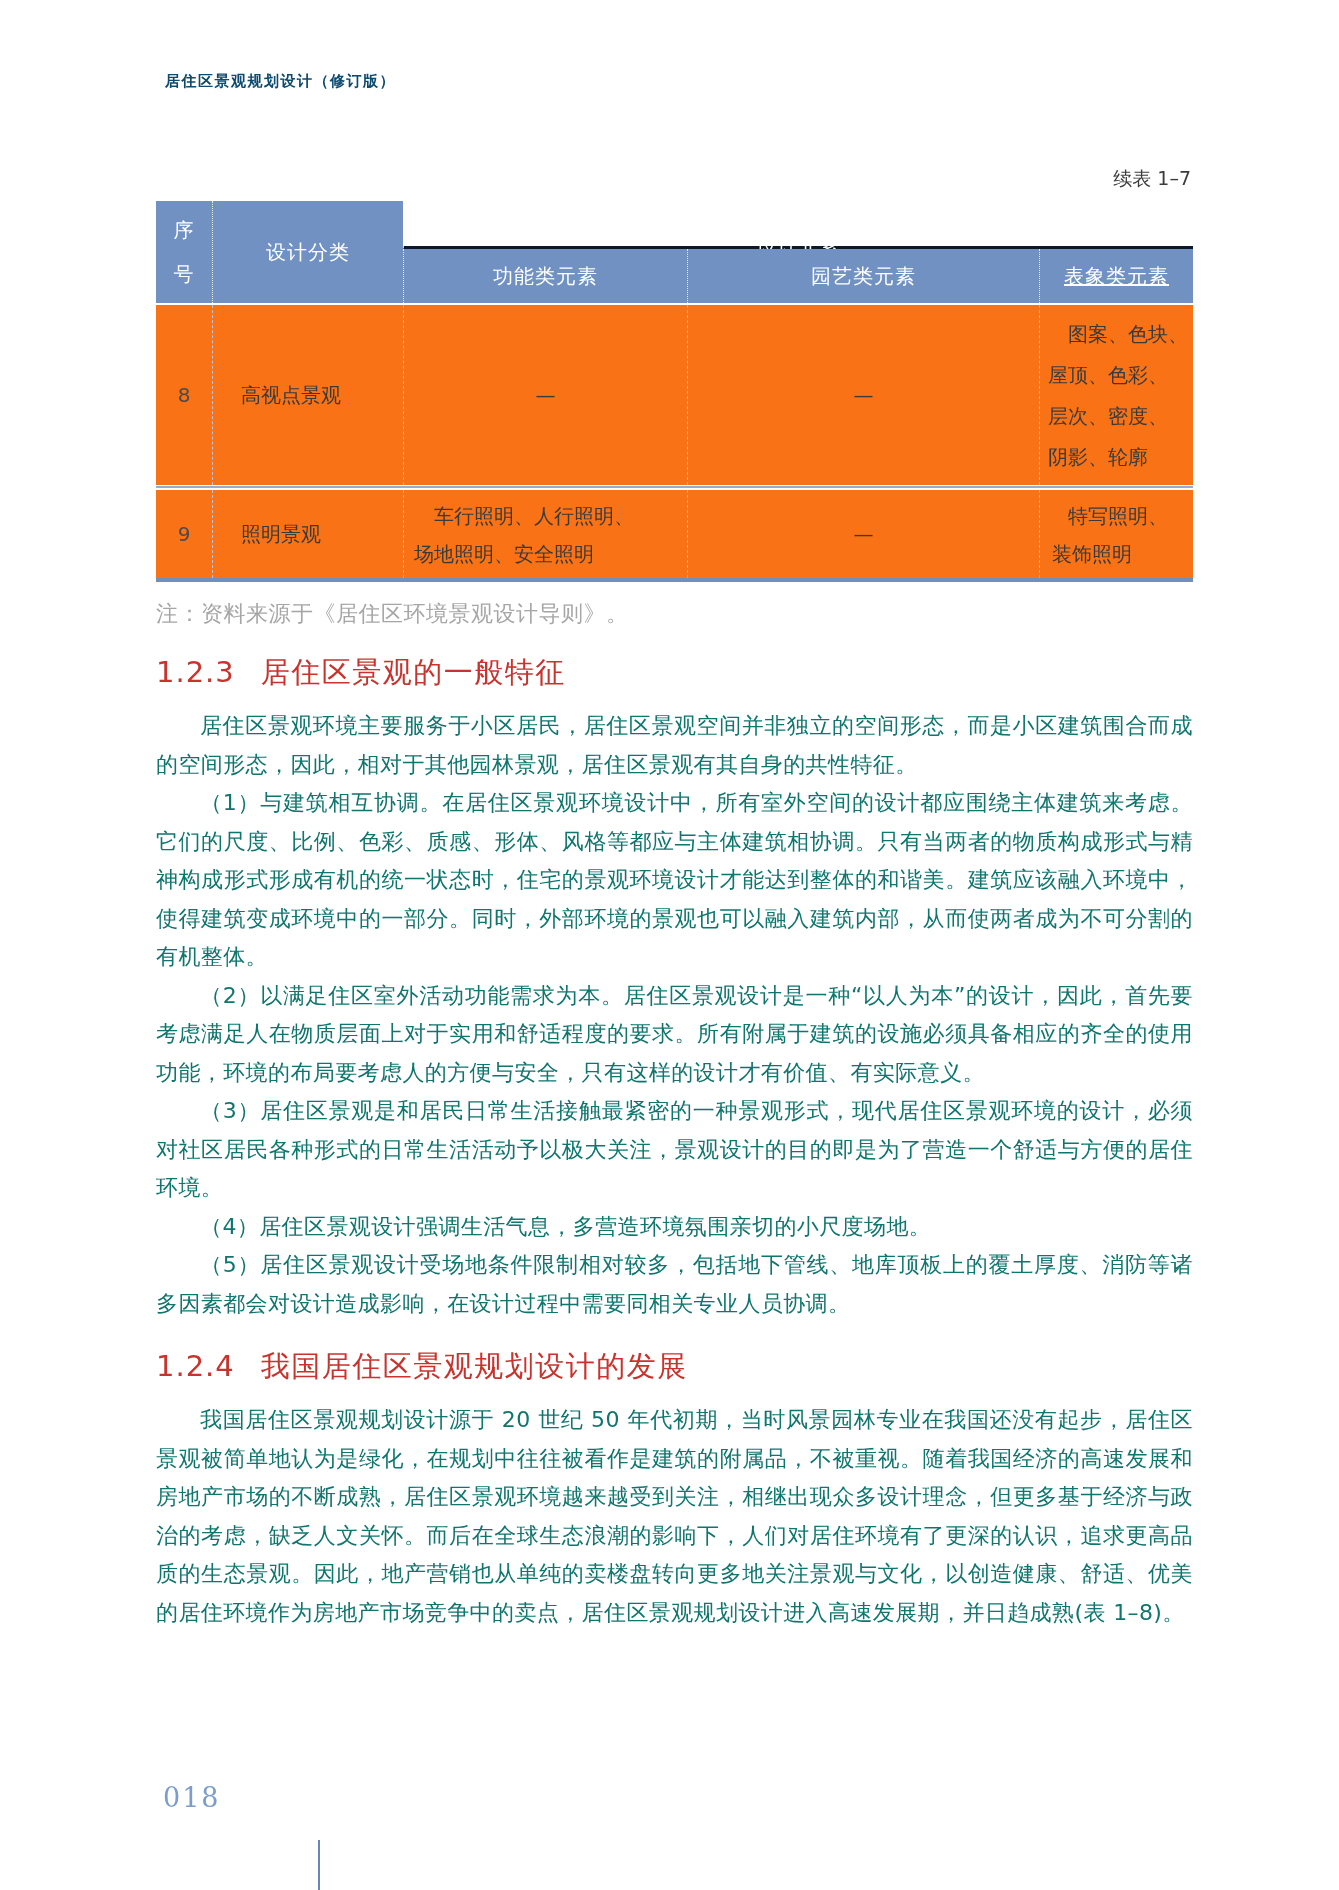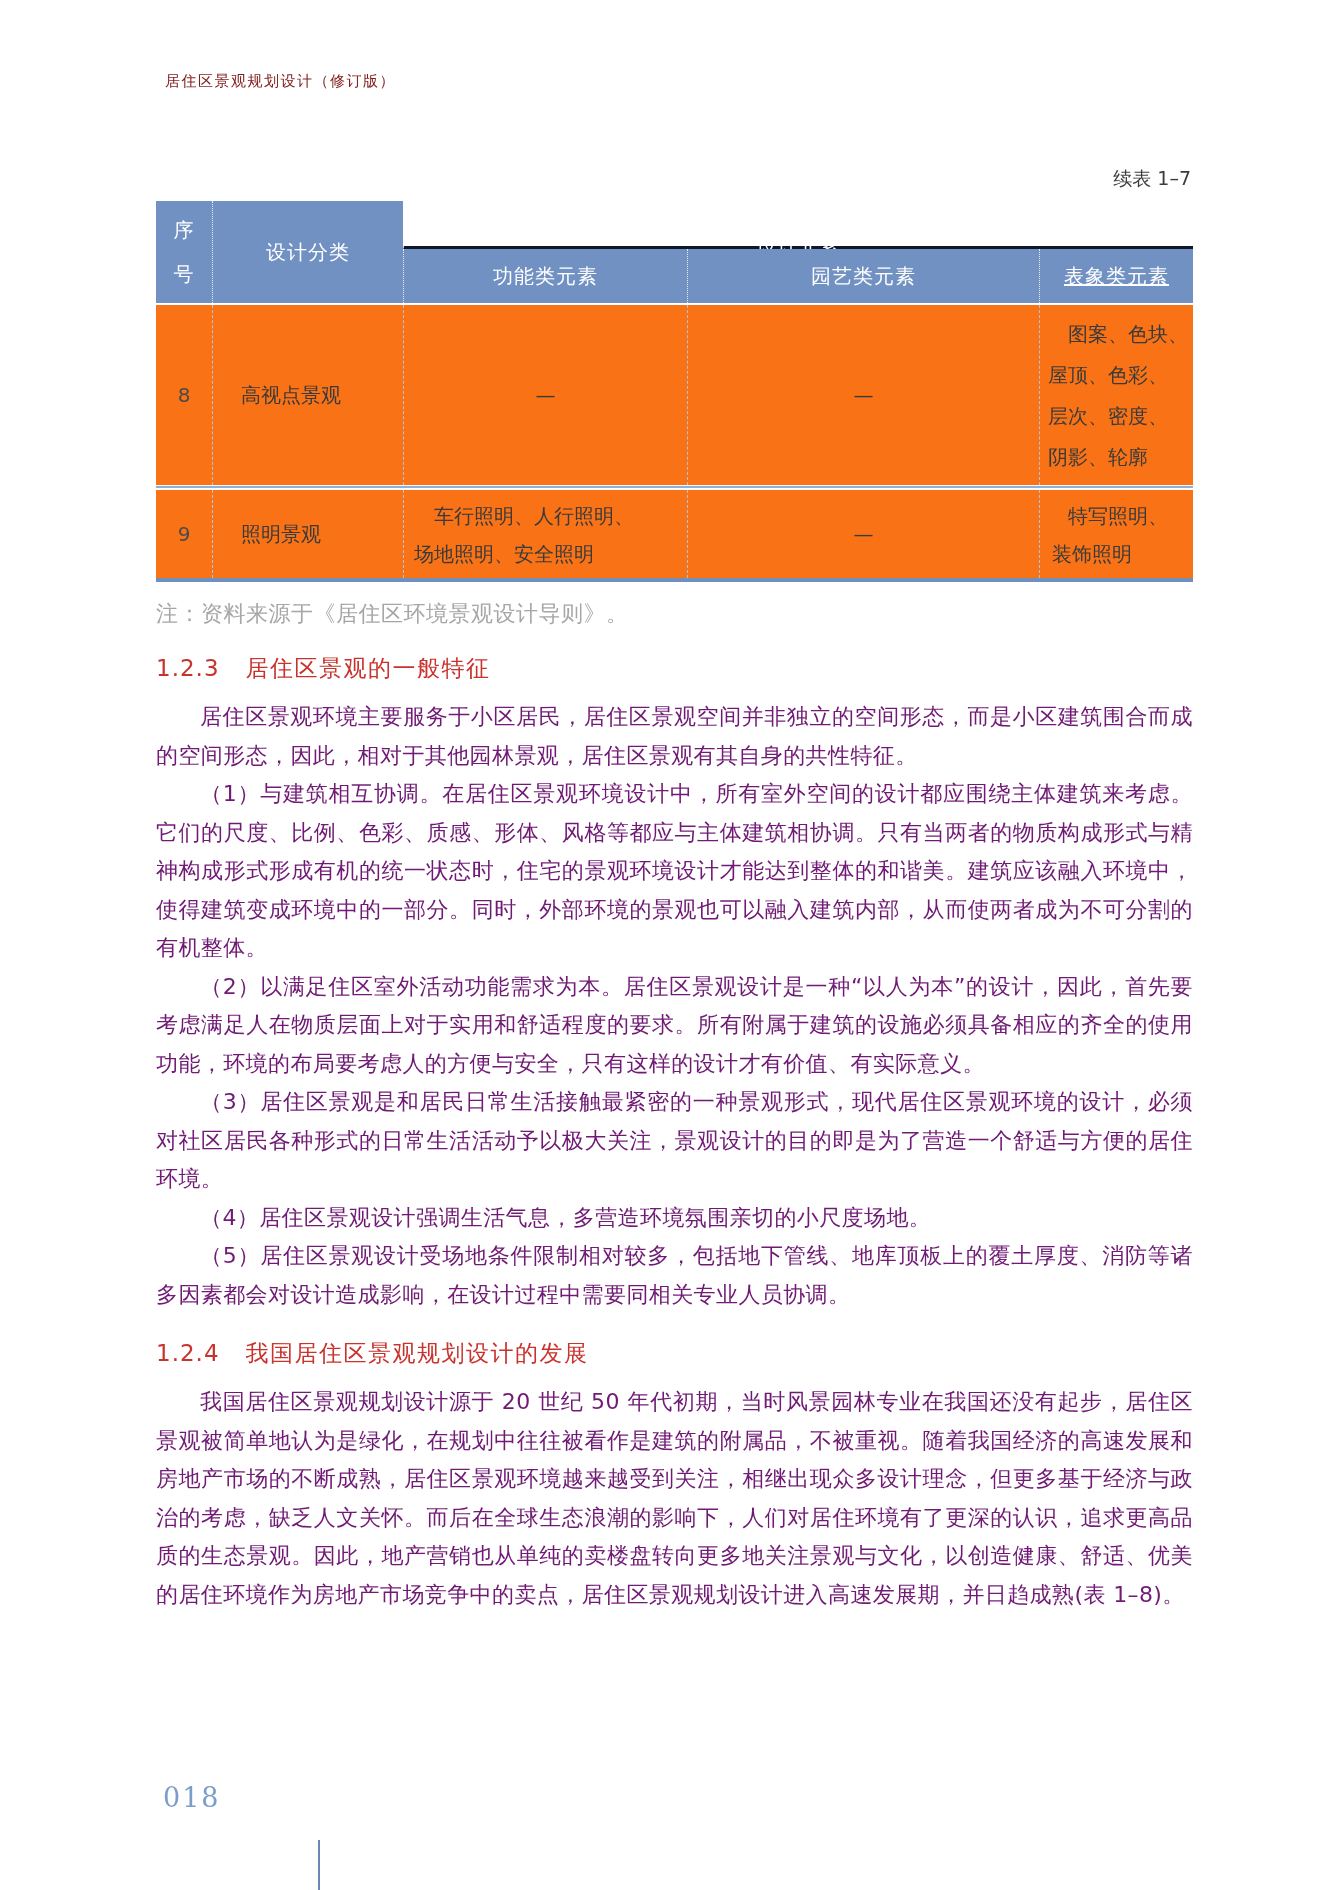--- a/index.html
+++ b/index.html
@@ -2,21 +2,21 @@
 <html><head>
 <meta charset="utf-8">
 <style>
   html,body { margin:0; padding:0; background:#ffffff; }
   .page {
     position:relative; width:1339px; height:1890px; background:#fff;
     font-family:"DejaVu Sans", sans-serif; overflow:hidden;
   }
   .book-header {
     position:absolute; left:165px; top:72px;
-    font-size:15px; color:#7f1d1d; letter-spacing:1.5px;
+    font-size:15px; color:#0c4a6e; letter-spacing:1.5px;font-weight:bold;
   }
   .content { position:absolute; left:156px; top:158px; width:1037px; }
 
   .table-caption {
     text-align:right; font-size:19px; color:#3c3c3c;
     padding-right:2px; margin-bottom:9px;margin-top:8px;
   }
 
   
   .tbl {
@@ -47,26 +47,26 @@
   .idx { color:#4a4a4a; }
   .r8.c5 { display:block; padding:9px 4px 0 8px; line-height:41px;
            text-indent:20px; text-align:left; }
   .r9.c3 { display:block; padding:7px 0 0 10px; line-height:38px;
            text-indent:20px; text-align:left; }
   .r9.c5 { display:block; padding:7px 0 10px 12px; line-height:38px;
            text-indent:16px; text-align:left; }
 
   .note { margin-top:17px; font-size:22px; color:#a6a6a6; letter-spacing:.5px; }
 
-  .section-heading { margin:24px 0 14px 0; color:#c8332d; font-size:23px; }
+  .section-heading { margin:24px 0 14px 0; color:#c8332d; font-size:29px; }
   .sec-num  { letter-spacing:1px; margin-right:26px; }
   .sec-title{ letter-spacing:1.5px; }
 
   p.body {
-    margin:0; font-size:22px; line-height:38.5px; color:#701a75;
+    margin:0; font-size:22px; line-height:38.5px; color:#0f766e;
     text-align:justify; text-indent:2em; letter-spacing:.4px;
   }
 
   .page-number {
     position:absolute; left:163px; top:1782px;
     font-family:"DejaVu Serif", serif;
     font-size:27px; color:#7b9dc9; letter-spacing:2px;
   }
   .footer-line {
     position:absolute; left:318px; top:1840px;

